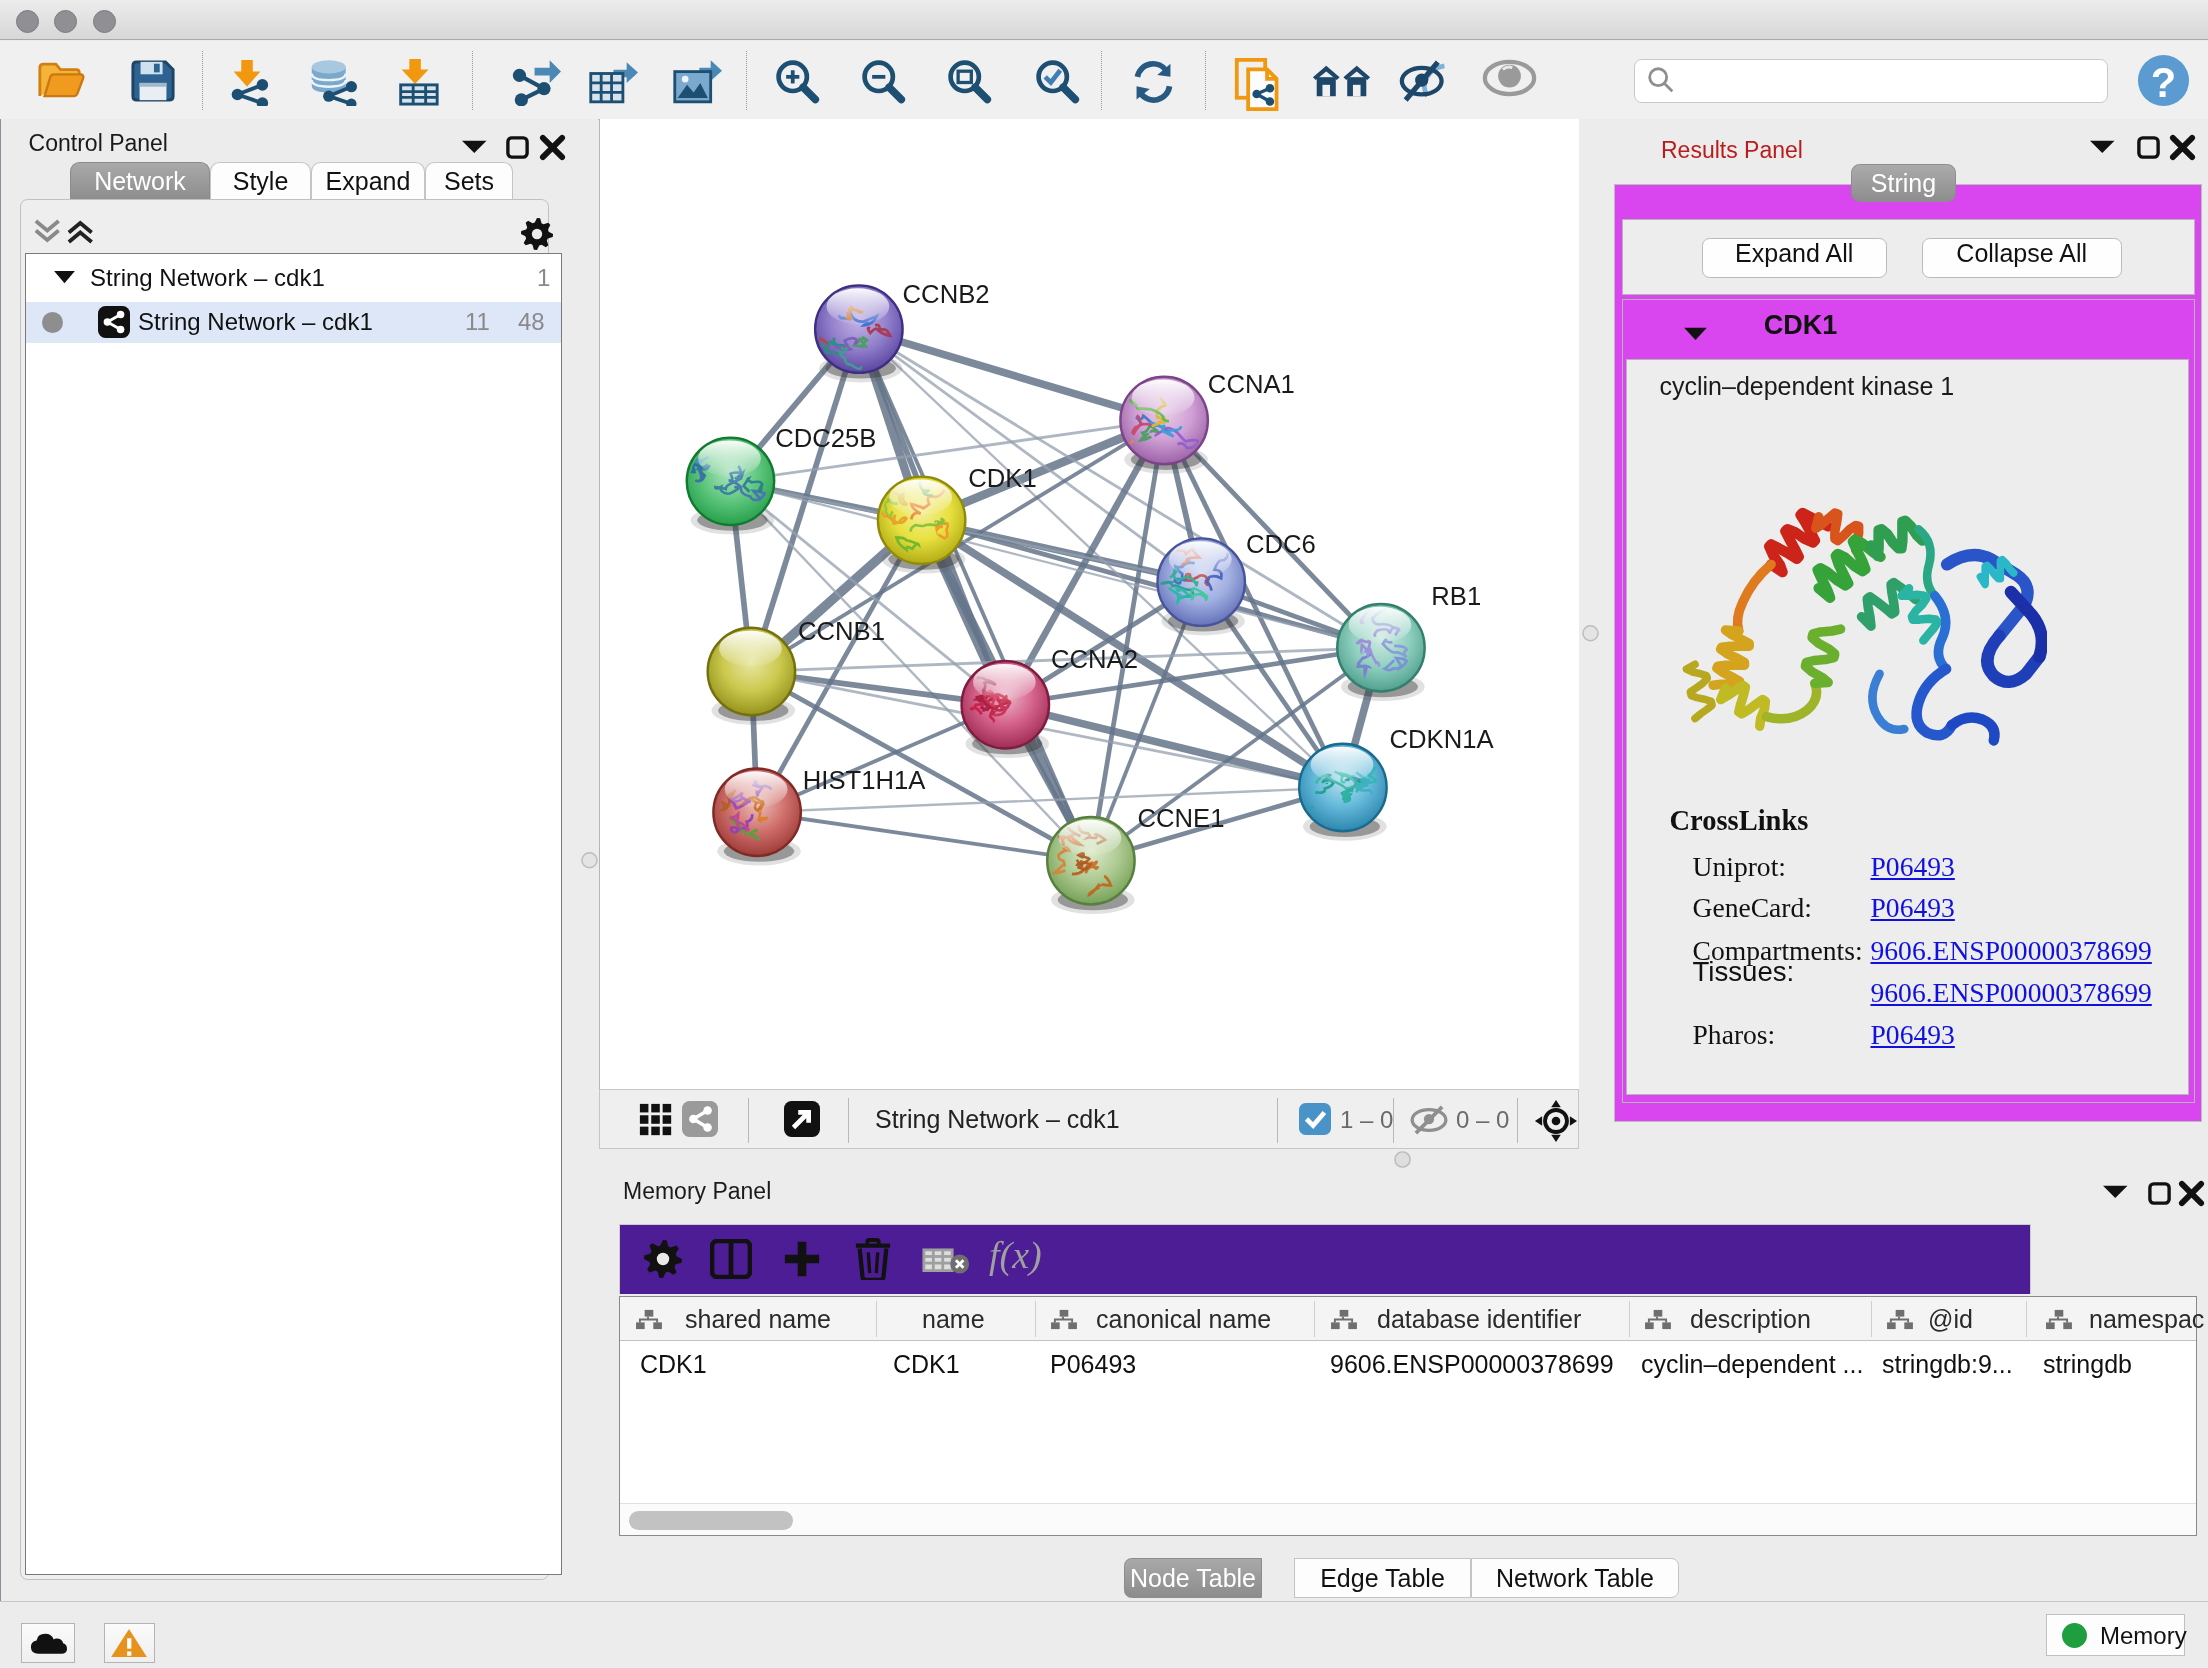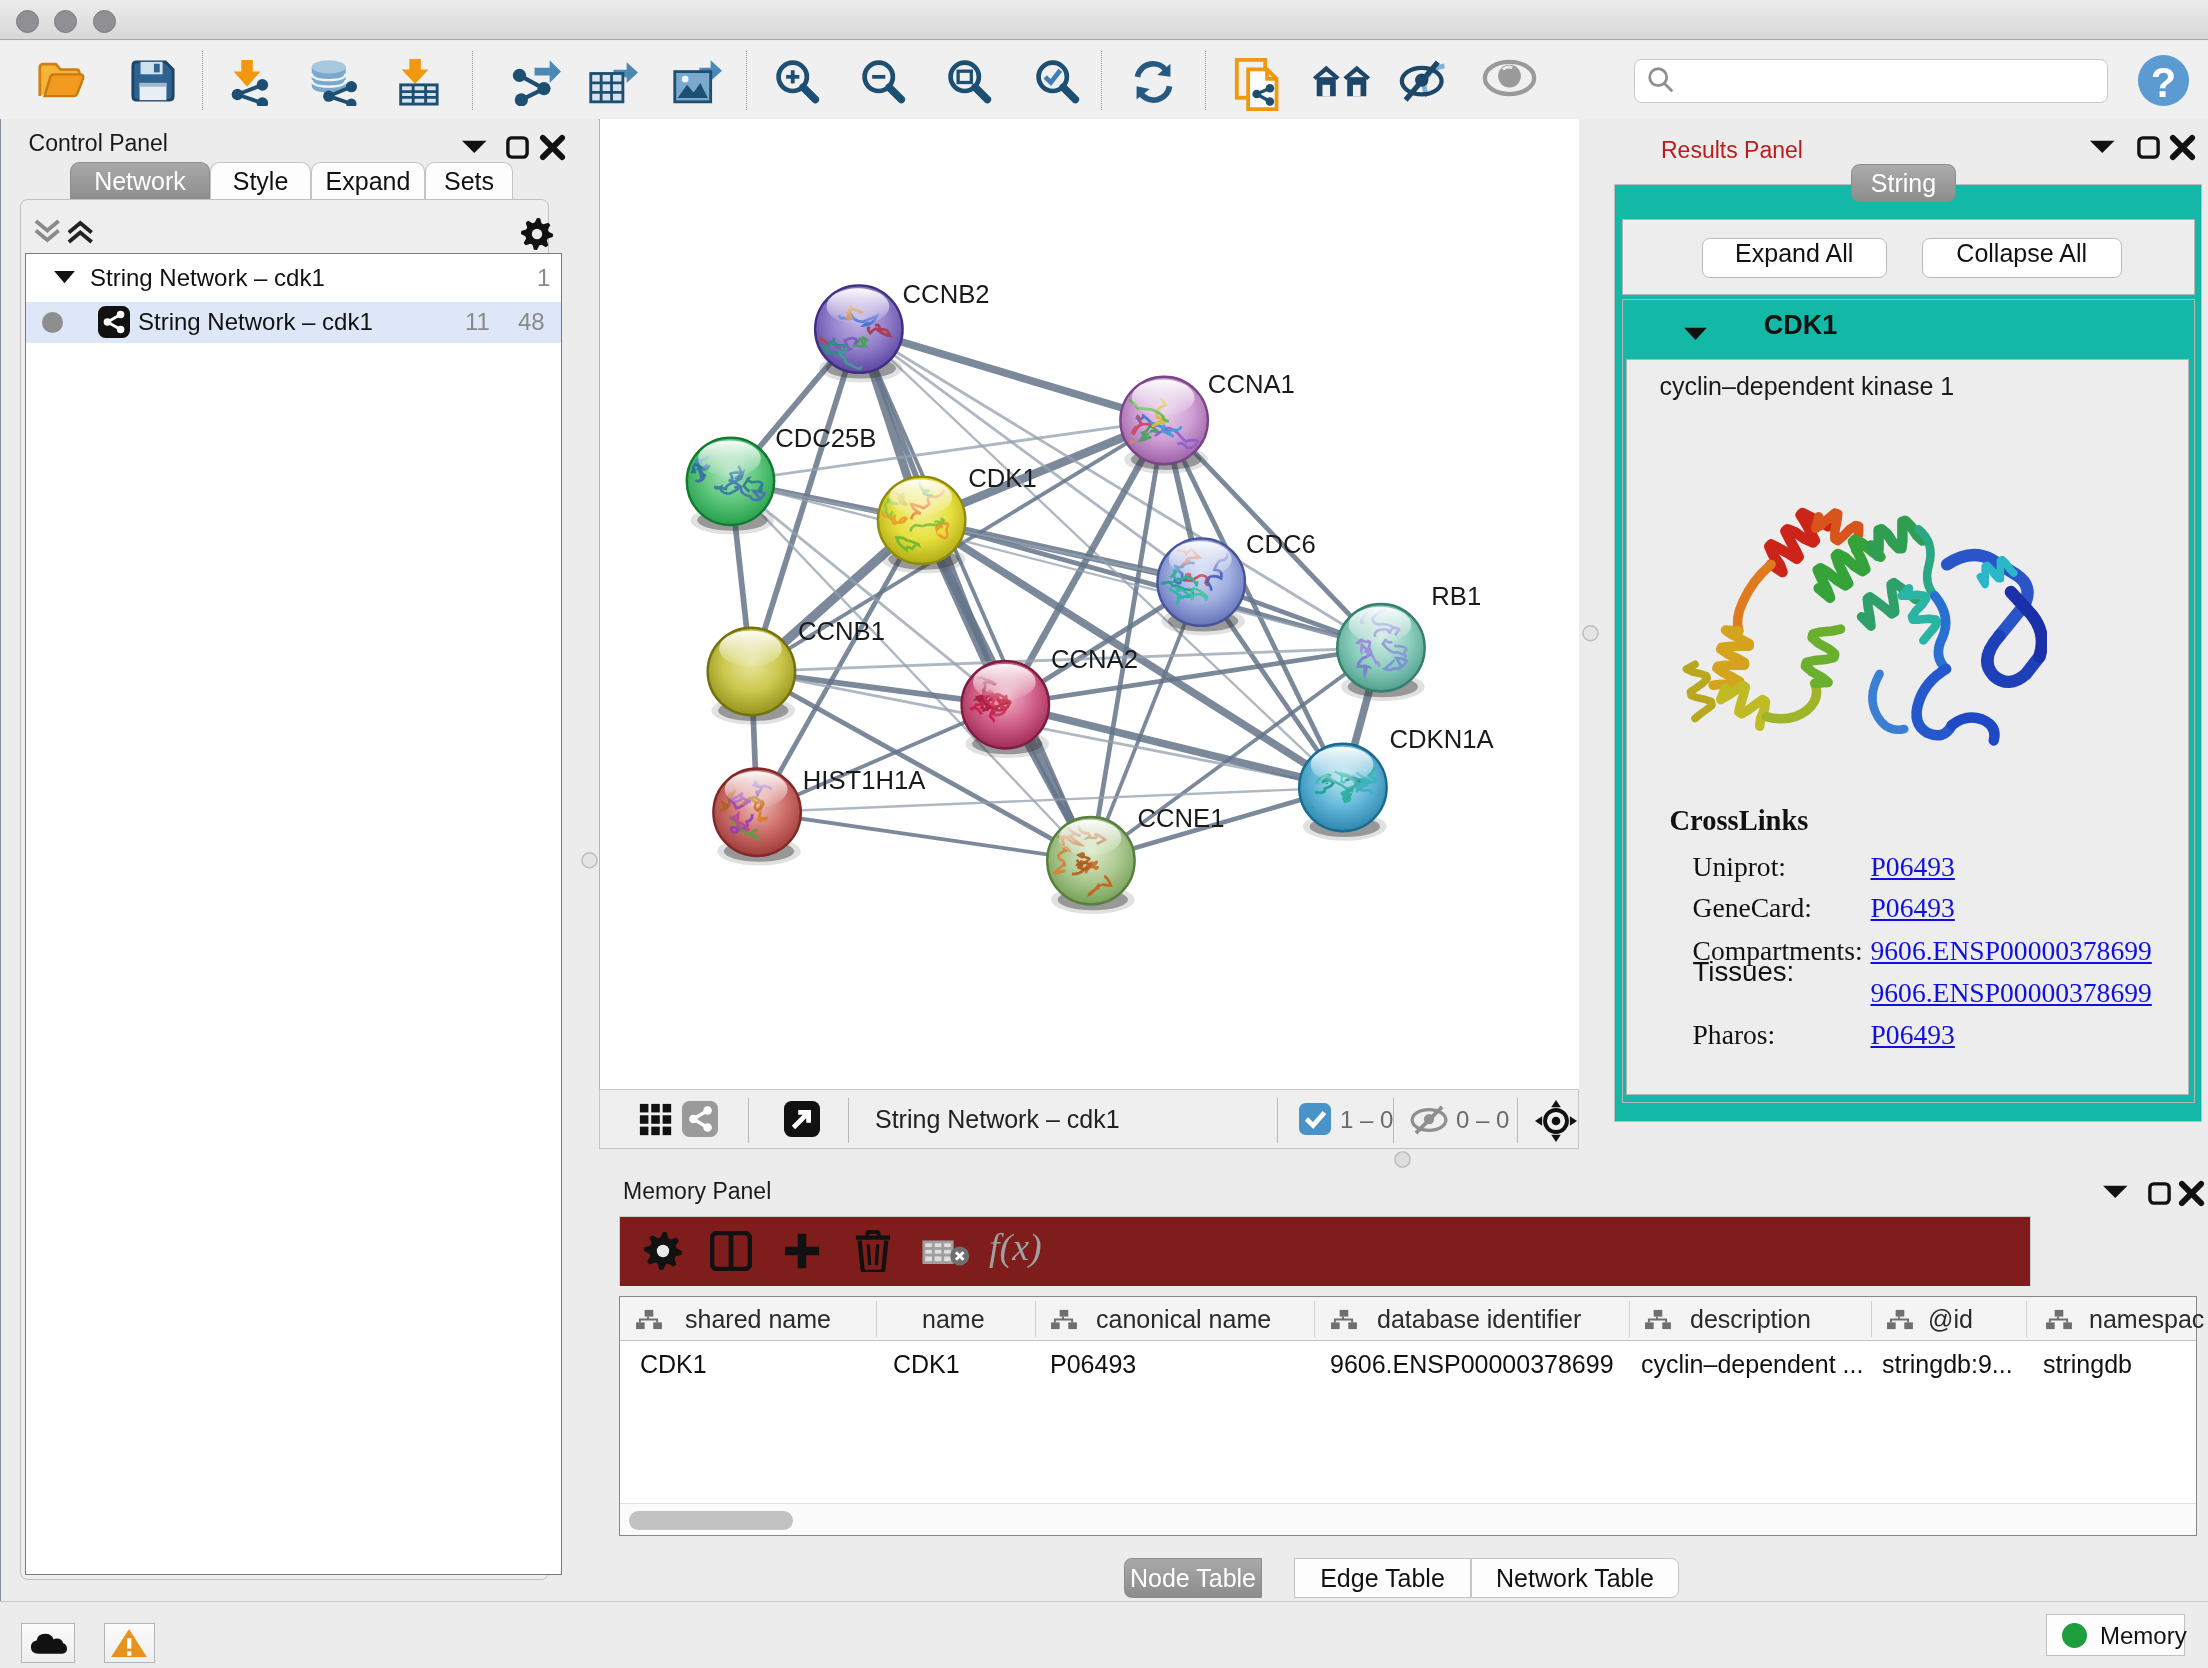--- a/index.html
+++ b/index.html
@@ -22,30 +22,30 @@
 .cprow1{position:absolute;left:0;top:0;width:100%;height:48px;font-size:24px;color:#111;}
 .cprow2{position:absolute;left:0;top:48px;width:100%;height:41px;background:#dde7f8;font-size:24px;color:#111;}
 
 #canvas{position:absolute;left:599px;top:119px;width:980px;height:970px;background:#fff;border-left:1px solid #b5b5b5;}
 #cbar{position:absolute;left:599px;top:1089px;width:980px;height:60px;background:#efefef;border:1px solid #c6c6c6;}
 .cbsep{position:absolute;top:7.6px;height:45px;width:0;border-left:1px solid #b8b8b8;}
 #hgap{position:absolute;left:599px;top:1149px;width:1609px;height:21px;background:#ececec;}
 
 #rp{position:absolute;left:1579px;top:119px;width:630px;height:1051px;background:#ececec;}
 #rp .hdr{position:absolute;left:45px;top:18px;font-size:23px;color:#b91c1c;margin-left:37px;}
-#rpbox{position:absolute;left:35px;top:65px;width:588px;height:938px;background:#14b8a6;border:1px solid #bdbdbd;}
+#rpbox{position:absolute;left:35px;top:65px;width:588px;height:938px;background:#d946ef;border:1px solid #bdbdbd;}
 #stringtab{position:absolute;left:272px;top:45px;width:105px;height:38px;background:linear-gradient(#ababab,#8d8d8d);border:1px solid #8d8d8d;border-radius:8.6px;color:#fff;font-size:25px;text-align:center;line-height:36px;}
 #expbox{position:absolute;left:6.7px;top:34px;width:573px;height:76px;background:#ededed;border:1px solid #b5b5b5;}
 .wbtn{position:absolute;top:18px;height:40px;background:#fefefe;border:1px solid #bababa;border-radius:7.6px;font-size:25px;text-align:center;color:#111;}
 #cdk1box{position:absolute;left:6.7px;top:114px;width:573px;height:804px;border:1px solid #b5b5b5;}
 #cdk1inner{position:absolute;left:3.8px;top:59px;width:563px;height:736px;background:#ededed;border:1px solid #b5b5b5;}
 
 #tp{position:absolute;left:599px;top:1170px;width:1609px;height:431px;background:#ececec;}
 #tp .hdr{position:absolute;left:24px;top:7.6px;font-size:23px;color:#1a1a1a;}
-#tptools{position:absolute;left:20px;top:46px;width:1412px;height:70px;background:#7f1d1d;border:1px solid #cccccc;border-bottom:none;}
+#tptools{position:absolute;left:20px;top:54px;width:1412px;height:70px;background:#4c1d95;border:1px solid #cccccc;border-bottom:none;}
 #tptable{position:absolute;left:20px;top:126px;width:1578px;height:240px;background:#fff;border:1.9px solid #8a8a8a;}
 #tphead{position:absolute;left:0;top:0;width:100%;height:44px;background:#f4f4f4;border-bottom:1px solid #c2c2c2;font-size:25px;color:#2a2a2a;}
 .colsep{position:absolute;top:3.8px;height:36px;width:0;border-left:1px solid #cfcfcf;}
 .hcell{position:absolute;top:7.6px;}
 .dcell{position:absolute;top:53px;font-size:25px;color:#111;}
 #tpscroll{position:absolute;left:0;bottom:0;width:100%;height:32px;background:#fbfbfb;border-top:1px solid #e0e0e0;}
 #tpthumb{position:absolute;left:8.6px;top:6.7px;width:164px;height:19px;background:#c2c2c2;border-radius:9.5px;}
 .btab{position:absolute;top:1558px;height:40px;background:#fdfdfd;border:1px solid #c4c4c4;font-size:25px;text-align:center;color:#111;line-height:38px;}
 .btab.sel{background:linear-gradient(#a9a9a9,#8c8c8c);color:#fff;border-color:#8c8c8c;}
 

